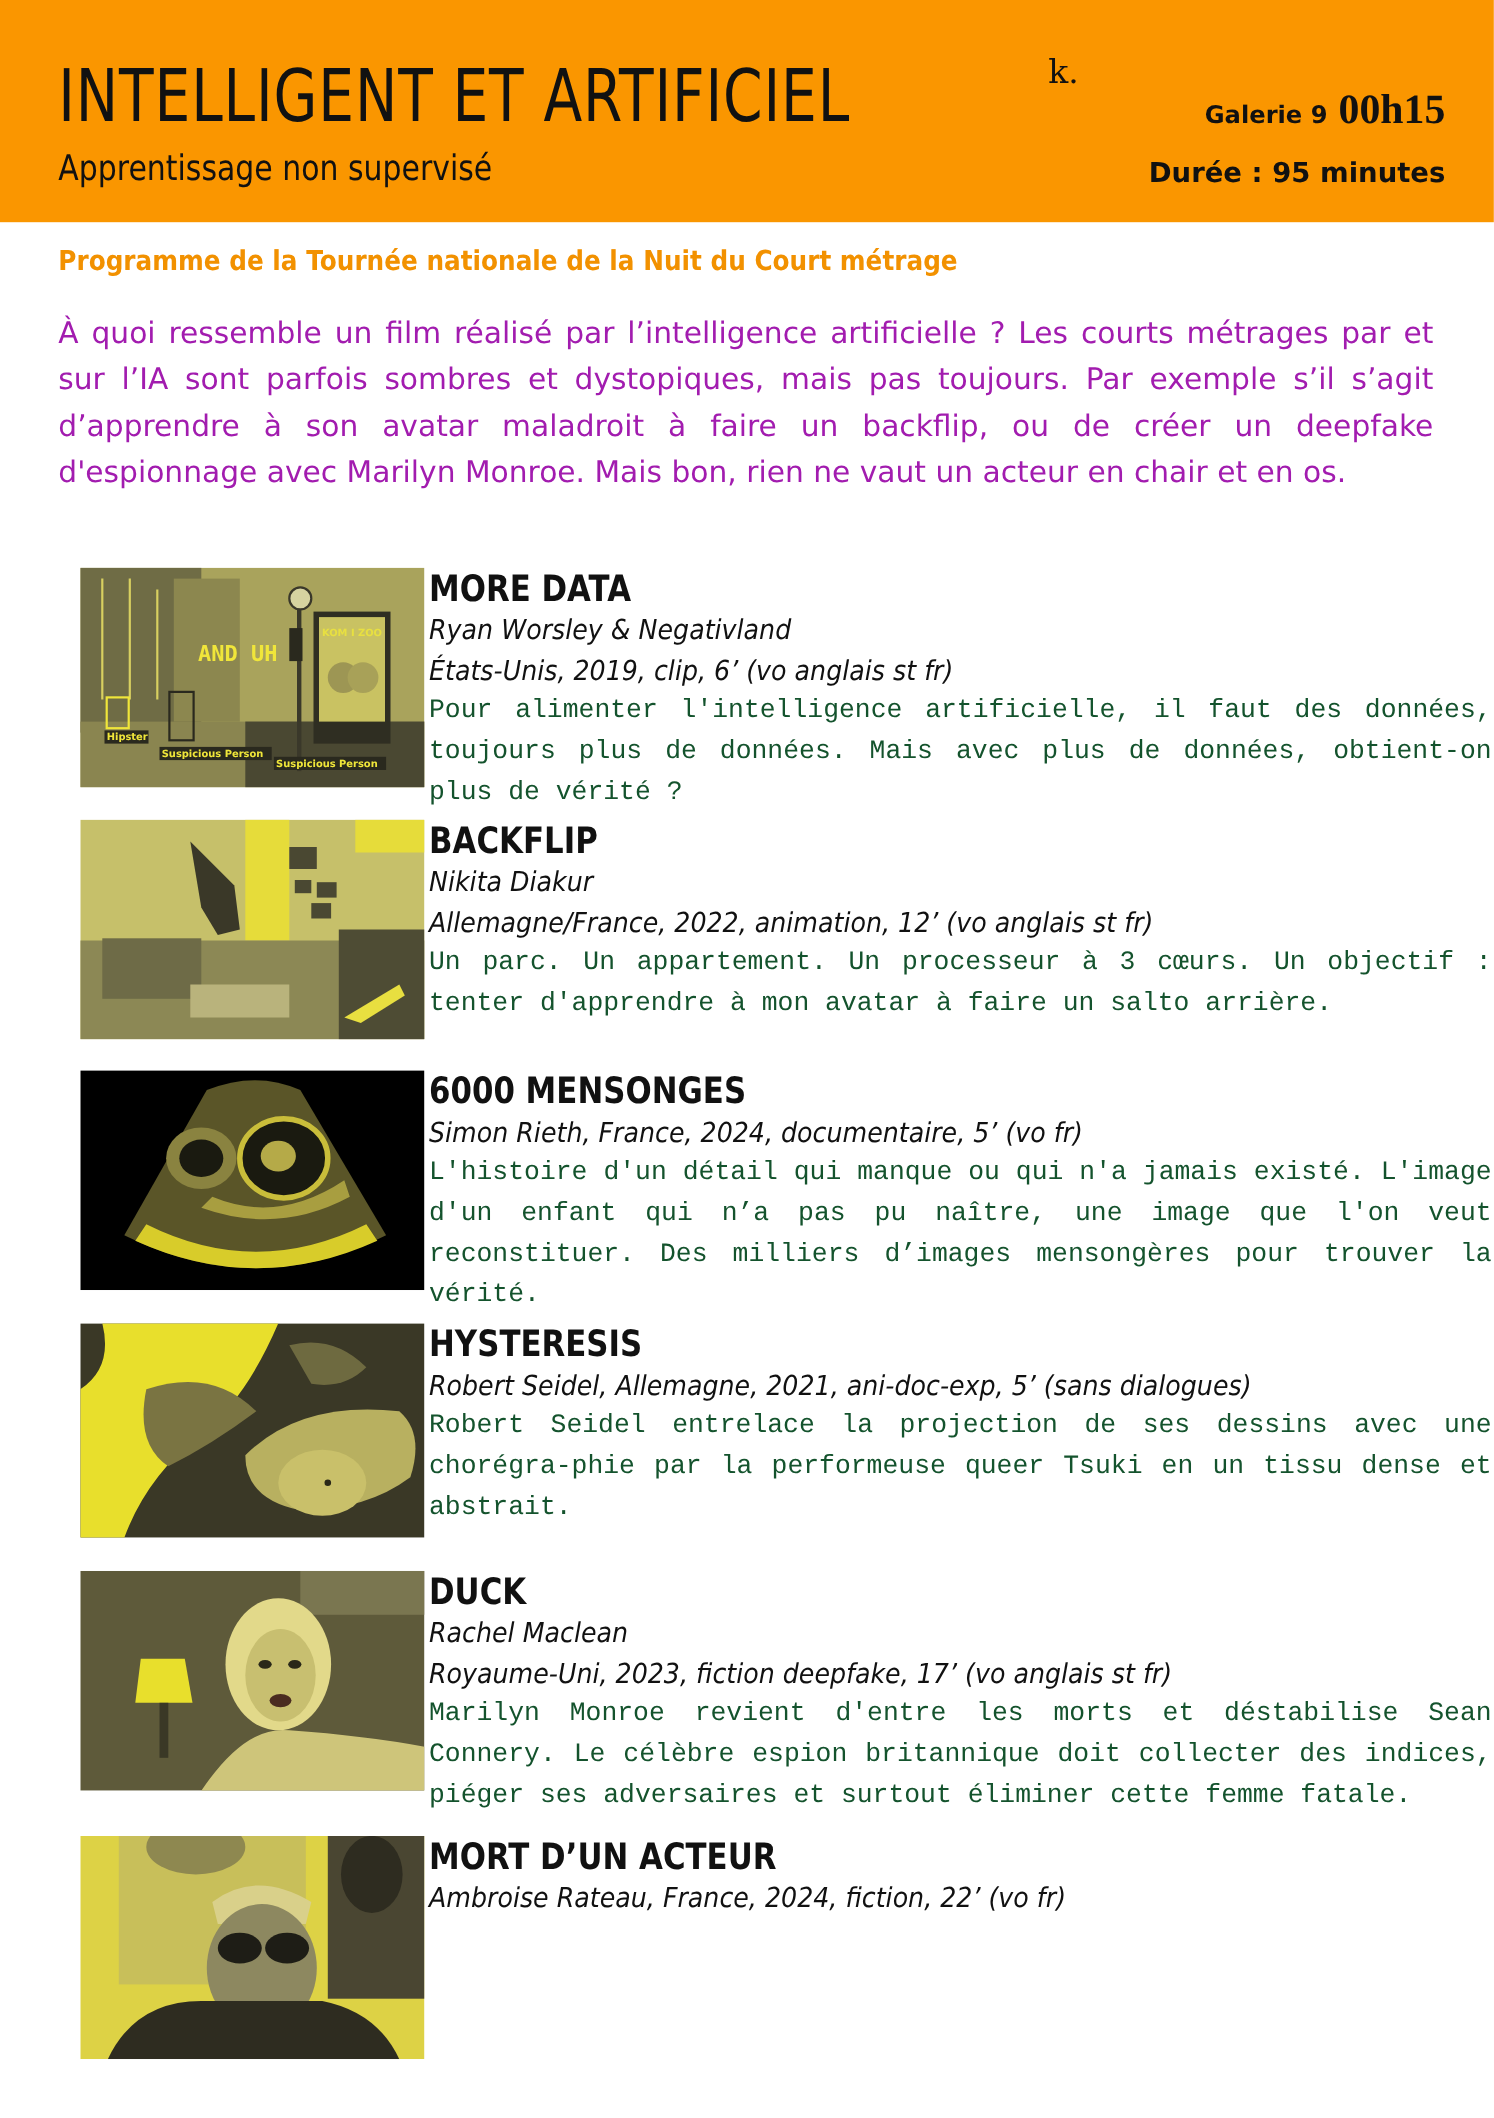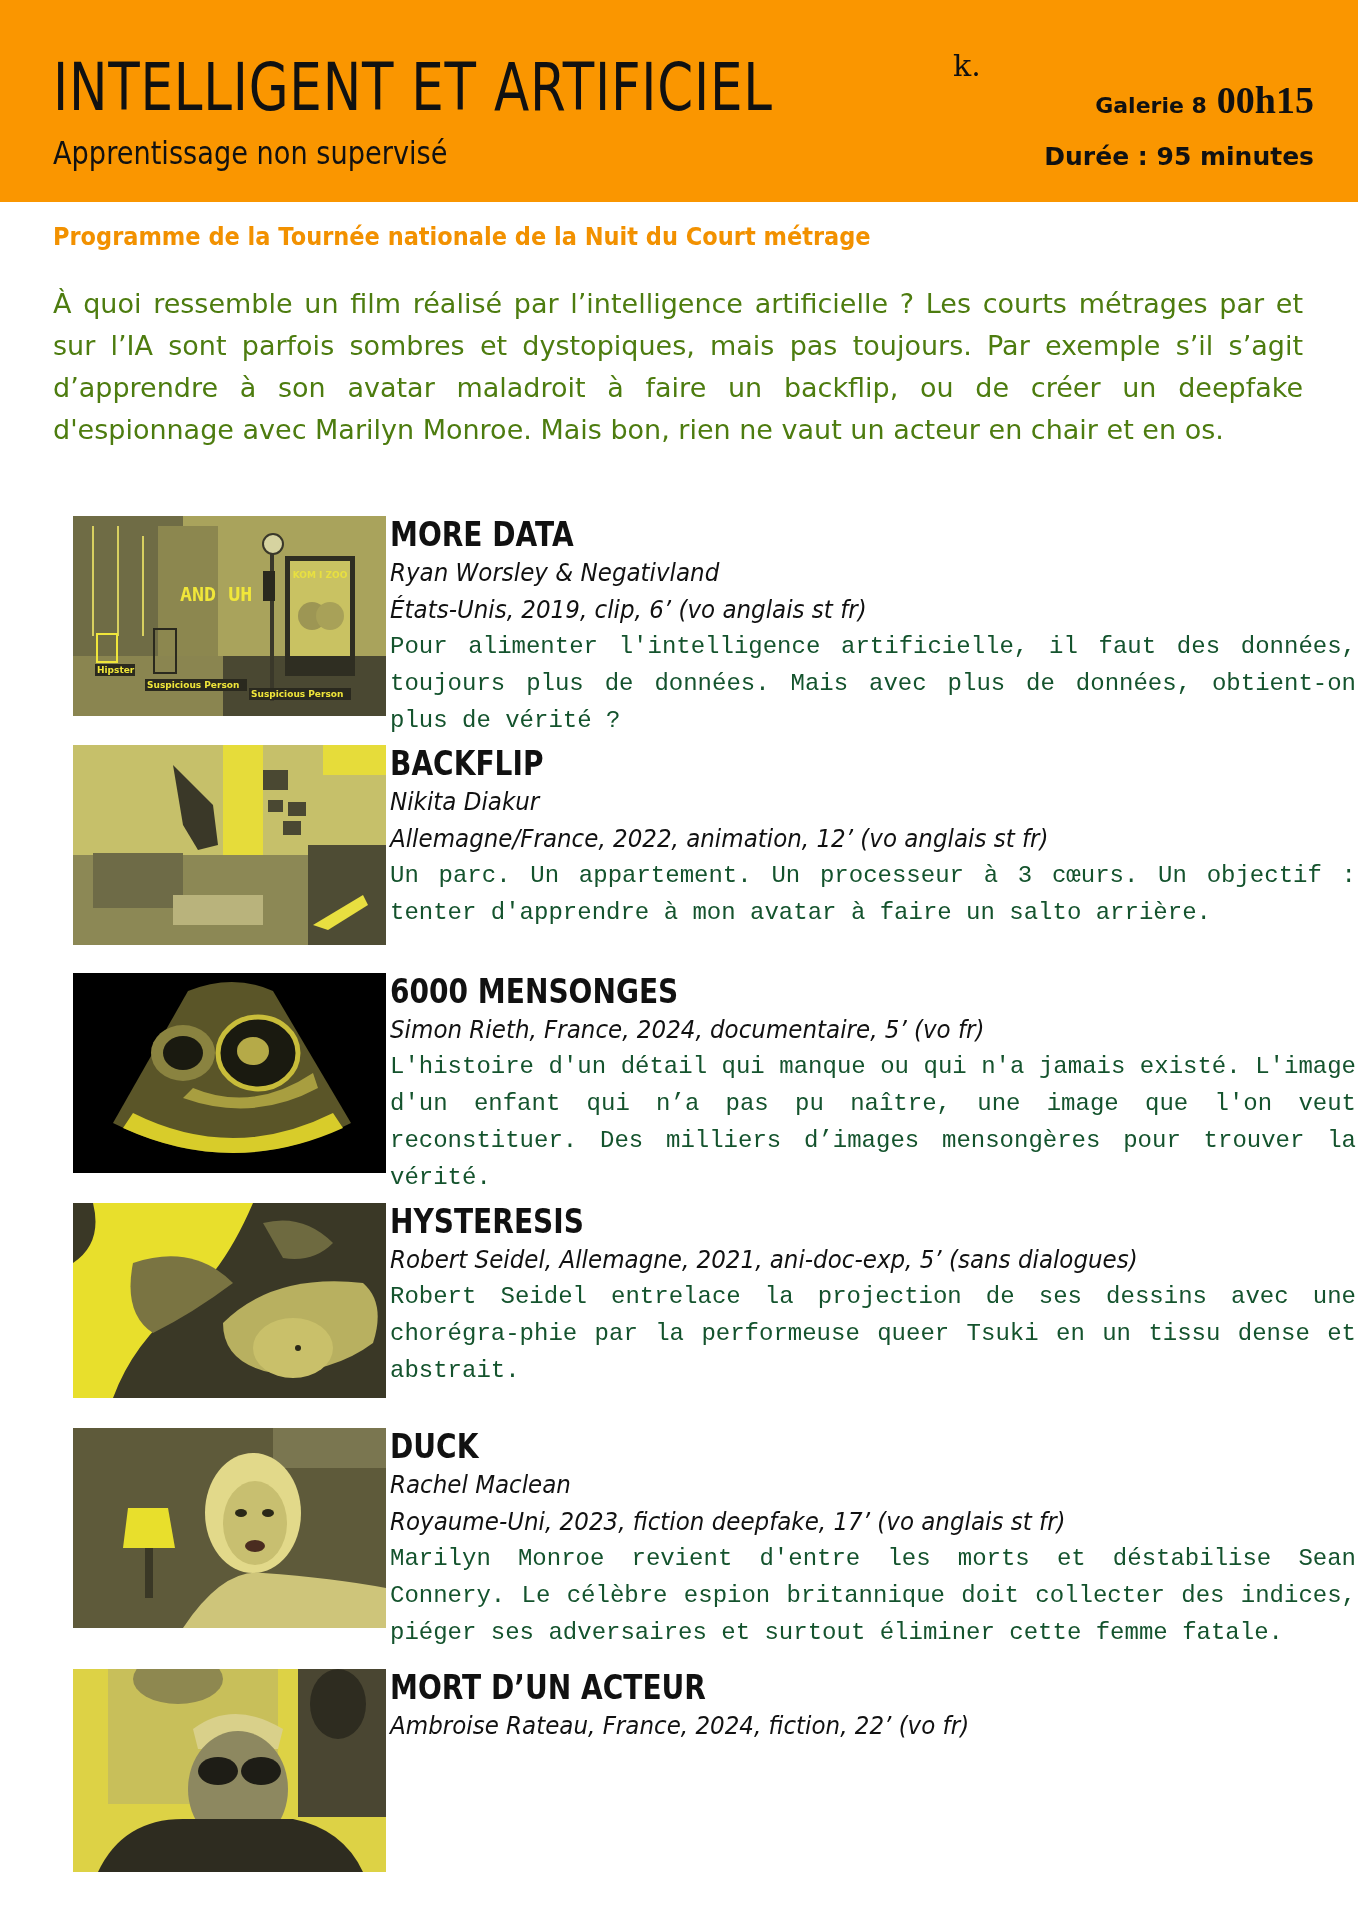--- a/index.html
+++ b/index.html
@@ -13,40 +13,40 @@
     .subtitle { position: absolute; left: 53px; top: 134px; font-family: "DejaVu Sans", sans-serif;
       font-size: 32px; color: #111; transform: scaleX(0.85); transform-origin: left top; white-space: nowrap; }
     .venue { position: absolute; right: 54px; top: 78px; white-space: nowrap; display: flex; align-items: baseline; gap: 10px; }
     .venue .room { font-family: "DejaVu Sans", sans-serif; font-size: 22px; font-weight: bold; }
     .venue .time { font-family: Liberation Serif, serif; font-size: 38px; font-weight: bold; }
     .duration { position: absolute; right: 54px; top: 142px; font-family: "DejaVu Sans", sans-serif;
       font-size: 25px; font-weight: bold; white-space: nowrap; }
     .programme { position: absolute; left: 53px; top: 222px; font-family: "DejaVu Sans", sans-serif;
       font-size: 25px; font-weight: bold; color: #f29100; transform: scaleX(0.9); transform-origin: left top; white-space: nowrap; }
     .intro { position: absolute; left: 53px; top: 283px; width: 1250px; font-family: "DejaVu Sans", sans-serif;
-      font-size: 27px; line-height: 42px; text-align: justify; color: #4d7c0f; }
+      font-size: 27px; line-height: 42px; text-align: justify; color: #a21caf; }
     .film { position: absolute; left: 53px; width: 1252px; }
     .thumb { position: absolute; left: 0; top: 0; width: 313px; height: 200px; overflow: hidden; padding-left: 20px; }
     .info { position: absolute; left: 337px; top: 0; width: 966px; }
     .ftitle { font-family: "DejaVu Sans", sans-serif; font-weight: bold; font-size: 33px; line-height: 38px;
       color: #111; transform: scaleX(0.85); transform-origin: left top; white-space: nowrap; }
     .meta { font-family: "DejaVu Sans", sans-serif; font-style: italic; font-size: 25px; line-height: 37px; color: #111;
       transform: scaleX(0.92); transform-origin: left top; white-space: nowrap; }
     .desc { font-family: Liberation Mono, monospace; font-size: 24px; line-height: 37px; text-align: justify; color: #14532d; }
     svg { display: block; }
   </style>
 </head>
 <body>
 
 <div class="header">
   <div class="title">INTELLIGENT ET ARTIFICIEL</div>
   <div class="logo">k.</div>
   <div class="subtitle">Apprentissage non supervisé</div>
   <div class="venue">
-    <span class="room">Galerie 8</span>
+    <span class="room">Galerie 9</span>
     <span class="time">00h15</span>
   </div>
   <div class="duration">Durée : 95 minutes</div>
 </div>
 
 <div class="programme">Programme de la Tournée nationale de la Nuit du Court métrage</div>
 <div class="intro">À quoi ressemble un film réalisé par l’intelligence artificielle ? Les courts métrages par et sur l’IA sont parfois sombres et dystopiques, mais pas toujours. Par exemple s’il s’agit d’apprendre à son avatar maladroit à faire un backflip, ou de créer un deepfake d'espionnage avec Marilyn Monroe. Mais bon, rien ne vaut un acteur en chair et en os.</div>
 
 <div class="film" style="top:516px;">
   <div class="thumb">

